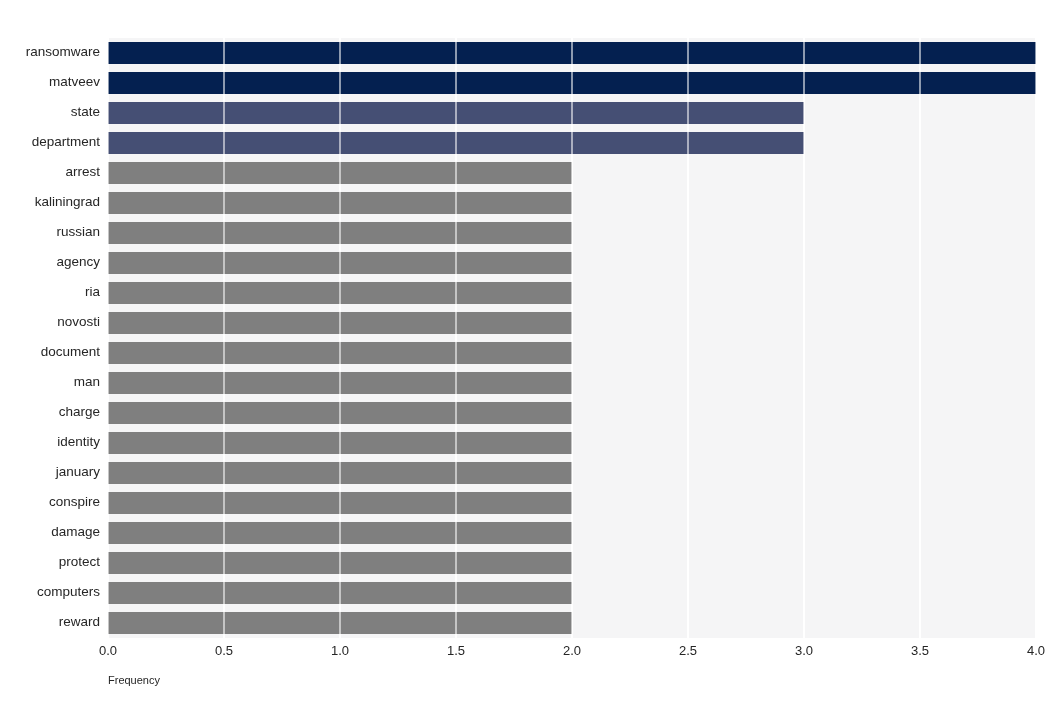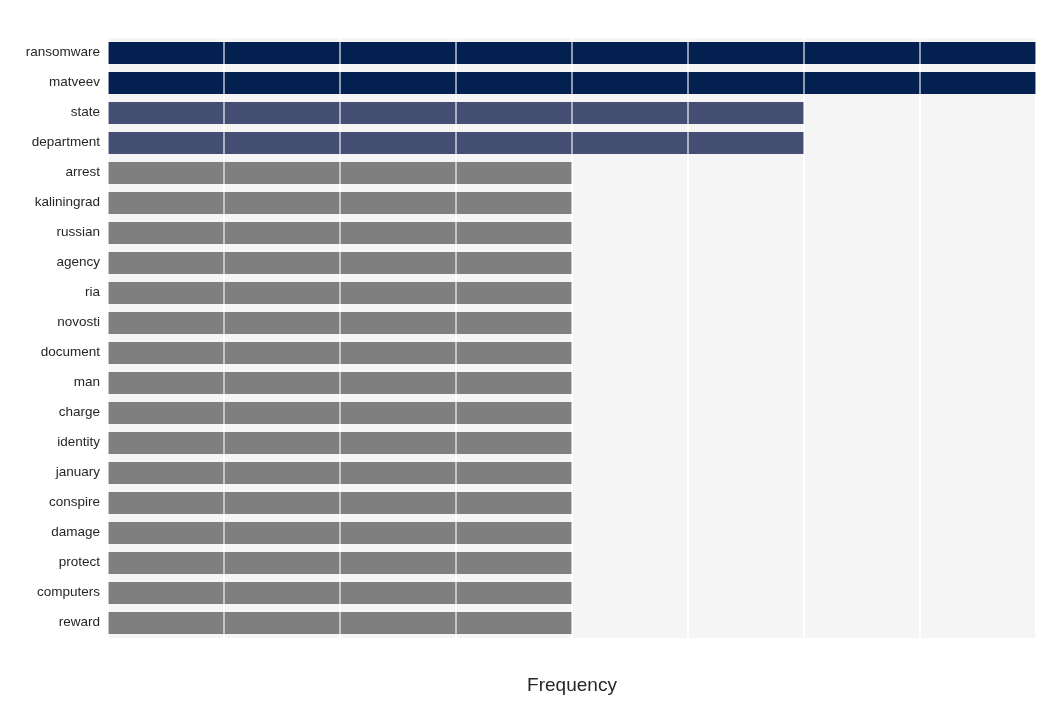--- a/index.html
+++ b/index.html
@@ -114,22 +114,22 @@
     text-align: center;
     font-size: 13px;
     color: #262626;
   }
 
   #xlabel {
     position: absolute;
     left: 108px;
     top: 674px;
     width: 928px;
-    text-align: center;
-    font-size: 19px;
+    text-align: left;
+    font-size: 11px;
     color: #262626;
   }
 </style>
 </head>
 <body>
 
 <div id="figure">
 
 
   <div id="plot-area">
@@ -195,16 +195,27 @@
       <div class="ytick" style="top: 366px;">charge</div>
       <div class="ytick" style="top: 396px;">identity</div>
       <div class="ytick" style="top: 426px;">january</div>
       <div class="ytick" style="top: 456px;">conspire</div>
       <div class="ytick" style="top: 486px;">damage</div>
       <div class="ytick" style="top: 516px;">protect</div>
       <div class="ytick" style="top: 546px;">computers</div>
       <div class="ytick" style="top: 576px;">reward</div>
     </div>
 
+  <div id="xtick-layer">
+      <div class="xtick" style="left: 0px;">0.0</div>
+      <div class="xtick" style="left: 116px;">0.5</div>
+      <div class="xtick" style="left: 232px;">1.0</div>
+      <div class="xtick" style="left: 348px;">1.5</div>
+      <div class="xtick" style="left: 464px;">2.0</div>
+      <div class="xtick" style="left: 580px;">2.5</div>
+      <div class="xtick" style="left: 696px;">3.0</div>
+      <div class="xtick" style="left: 812px;">3.5</div>
+      <div class="xtick" style="left: 928px;">4.0</div>
+    </div>
 
   <div id="xlabel">Frequency</div>
 
 </div>
 
 </body></html>

